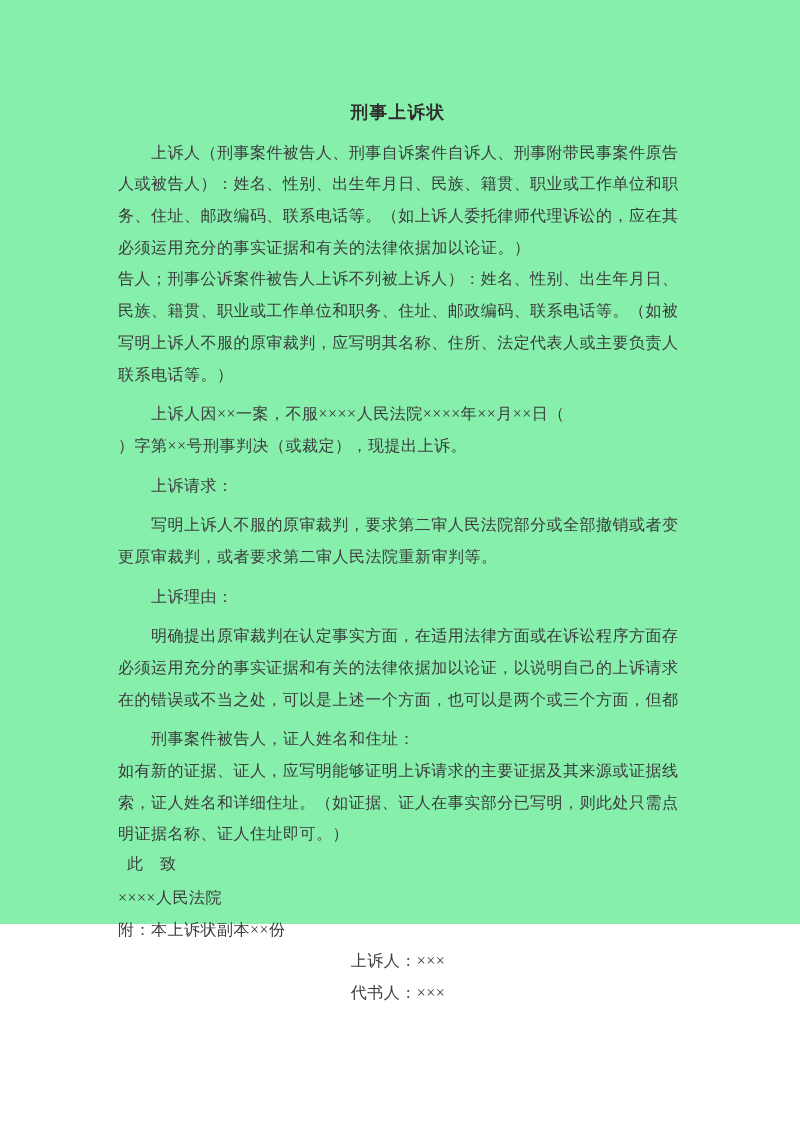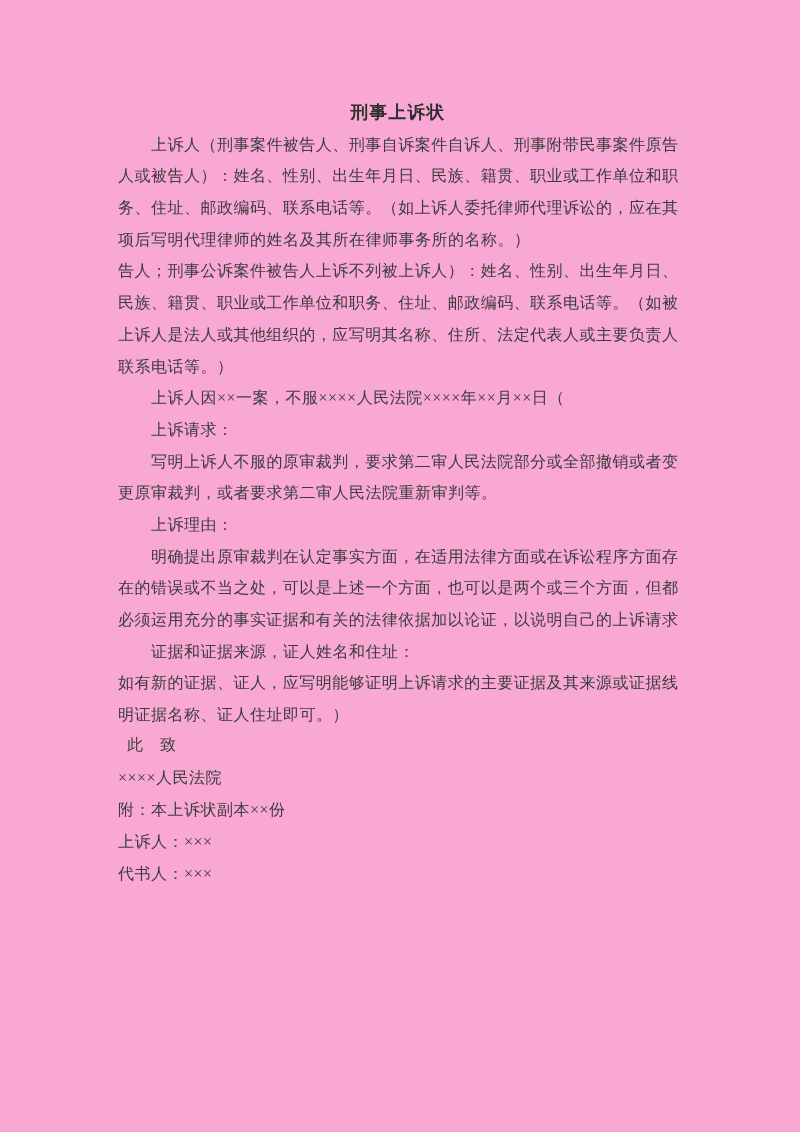--- a/index.html
+++ b/index.html
@@ -10,23 +10,23 @@
   body {
     width: 800px;
     height: 1132px;
     font-family: "Liberation Serif", "DejaVu Serif", serif;
     color: #3c3c3c;
     overflow: hidden;
   }
   .page {
     box-sizing: border-box;
     width: 800px;
-    height: 1132px;
+    height: 924px;
     padding: 97px 122px 20px 118px;
-    background: #f9a8d4;
+    background: #86efac;
   }
   .title {
     font-size: 17.5px;
     font-weight: bold;
     text-align: center;
     line-height: 31.7px;
     height: 31.7px;
     color: #2e2e2e;
     letter-spacing: 1.5px;
   }
@@ -36,65 +36,67 @@
     height: 31.7px;
     letter-spacing: 0.5px;
     white-space: nowrap;
   }
   .line.fill {
     white-space: normal;
     letter-spacing: 0;
     text-align: justify;
     text-align-last: justify;
   }
-  .line.indent { text-indent: 33px; }
+  .line.indent { text-indent: 33px; margin-top: 8px; }
   .line.half-indent { padding-left: 9px; font-family: Liberation Mono, monospace; }
-  .line.sig { text-align: left; }
+  .line.sig { text-align: center; }
 </style>
 </head>
 <body>
 
 <div class="page">
   <div class="title">刑事上诉状</div>
   <div>
       <div class="paragraph">
         <div class="line fill indent">上诉人（刑事案件被告人、刑事自诉案件自诉人、刑事附带民事案件原告</div>
         <div class="line fill">人或被告人）：姓名、性别、出生年月日、民族、籍贯、职业或工作单位和职</div>
         <div class="line fill">务、住址、邮政编码、联系电话等。（如上诉人委托律师代理诉讼的，应在其</div>
-        <div class="line">项后写明代理律师的姓名及其所在律师事务所的名称。）</div>
+        <div class="line">必须运用充分的事实证据和有关的法律依据加以论证。）</div>
       </div>
       <div class="paragraph">
         <div class="line fill">告人；刑事公诉案件被告人上诉不列被上诉人）：姓名、性别、出生年月日、</div>
         <div class="line fill">民族、籍贯、职业或工作单位和职务、住址、邮政编码、联系电话等。（如被</div>
-        <div class="line fill">上诉人是法人或其他组织的，应写明其名称、住所、法定代表人或主要负责人</div>
+        <div class="line fill">写明上诉人不服的原审裁判，应写明其名称、住所、法定代表人或主要负责人</div>
         <div class="line">联系电话等。）</div>
       </div>
       <div class="paragraph">
         <div class="line indent">上诉人因××一案，不服××××人民法院××××年××月××日（</div>
+        <div class="line">）字第××号刑事判决（或裁定），现提出上诉。</div>
       </div>
       <div class="paragraph">
         <div class="line indent">上诉请求：</div>
       </div>
       <div class="paragraph">
         <div class="line fill indent">写明上诉人不服的原审裁判，要求第二审人民法院部分或全部撤销或者变</div>
         <div class="line">更原审裁判，或者要求第二审人民法院重新审判等。</div>
       </div>
       <div class="paragraph">
         <div class="line indent">上诉理由：</div>
       </div>
       <div class="paragraph">
         <div class="line fill indent">明确提出原审裁判在认定事实方面，在适用法律方面或在诉讼程序方面存</div>
+        <div class="line fill">必须运用充分的事实证据和有关的法律依据加以论证，以说明自己的上诉请求</div>
         <div class="line fill">在的错误或不当之处，可以是上述一个方面，也可以是两个或三个方面，但都</div>
-        <div class="line fill">必须运用充分的事实证据和有关的法律依据加以论证，以说明自己的上诉请求</div>
       </div>
       <div class="paragraph">
-        <div class="line indent">证据和证据来源，证人姓名和住址：</div>
+        <div class="line indent">刑事案件被告人，证人姓名和住址：</div>
       </div>
       <div class="paragraph">
         <div class="line fill">如有新的证据、证人，应写明能够证明上诉请求的主要证据及其来源或证据线</div>
+        <div class="line fill">索，证人姓名和详细住址。（如证据、证人在事实部分已写明，则此处只需点</div>
         <div class="line">明证据名称、证人住址即可。）</div>
       </div>
       <div class="paragraph">
         <div class="line half-indent">此　致</div>
       </div>
       <div class="paragraph">
         <div class="line">××××人民法院</div>
       </div>
       <div class="paragraph">
         <div class="line">附：本上诉状副本××份</div>

